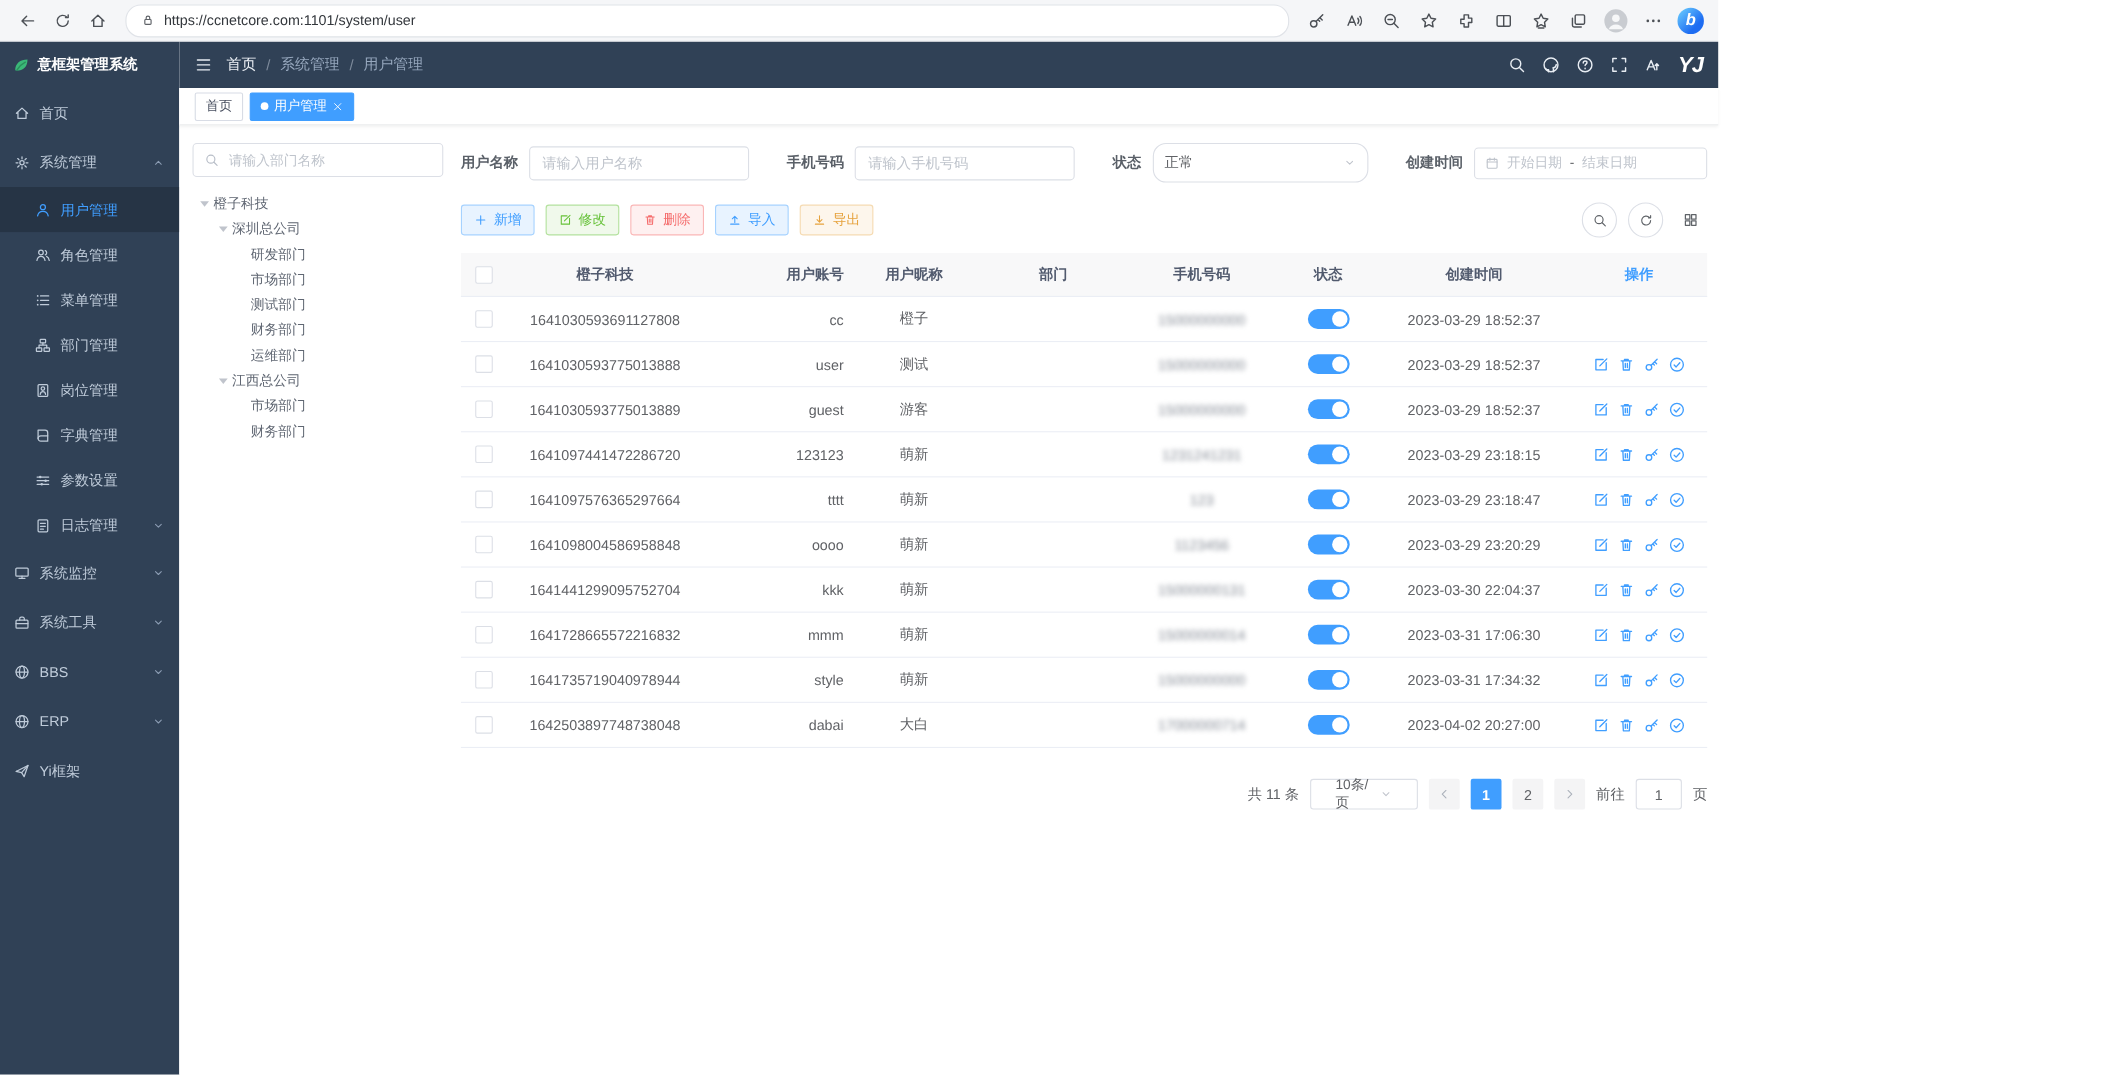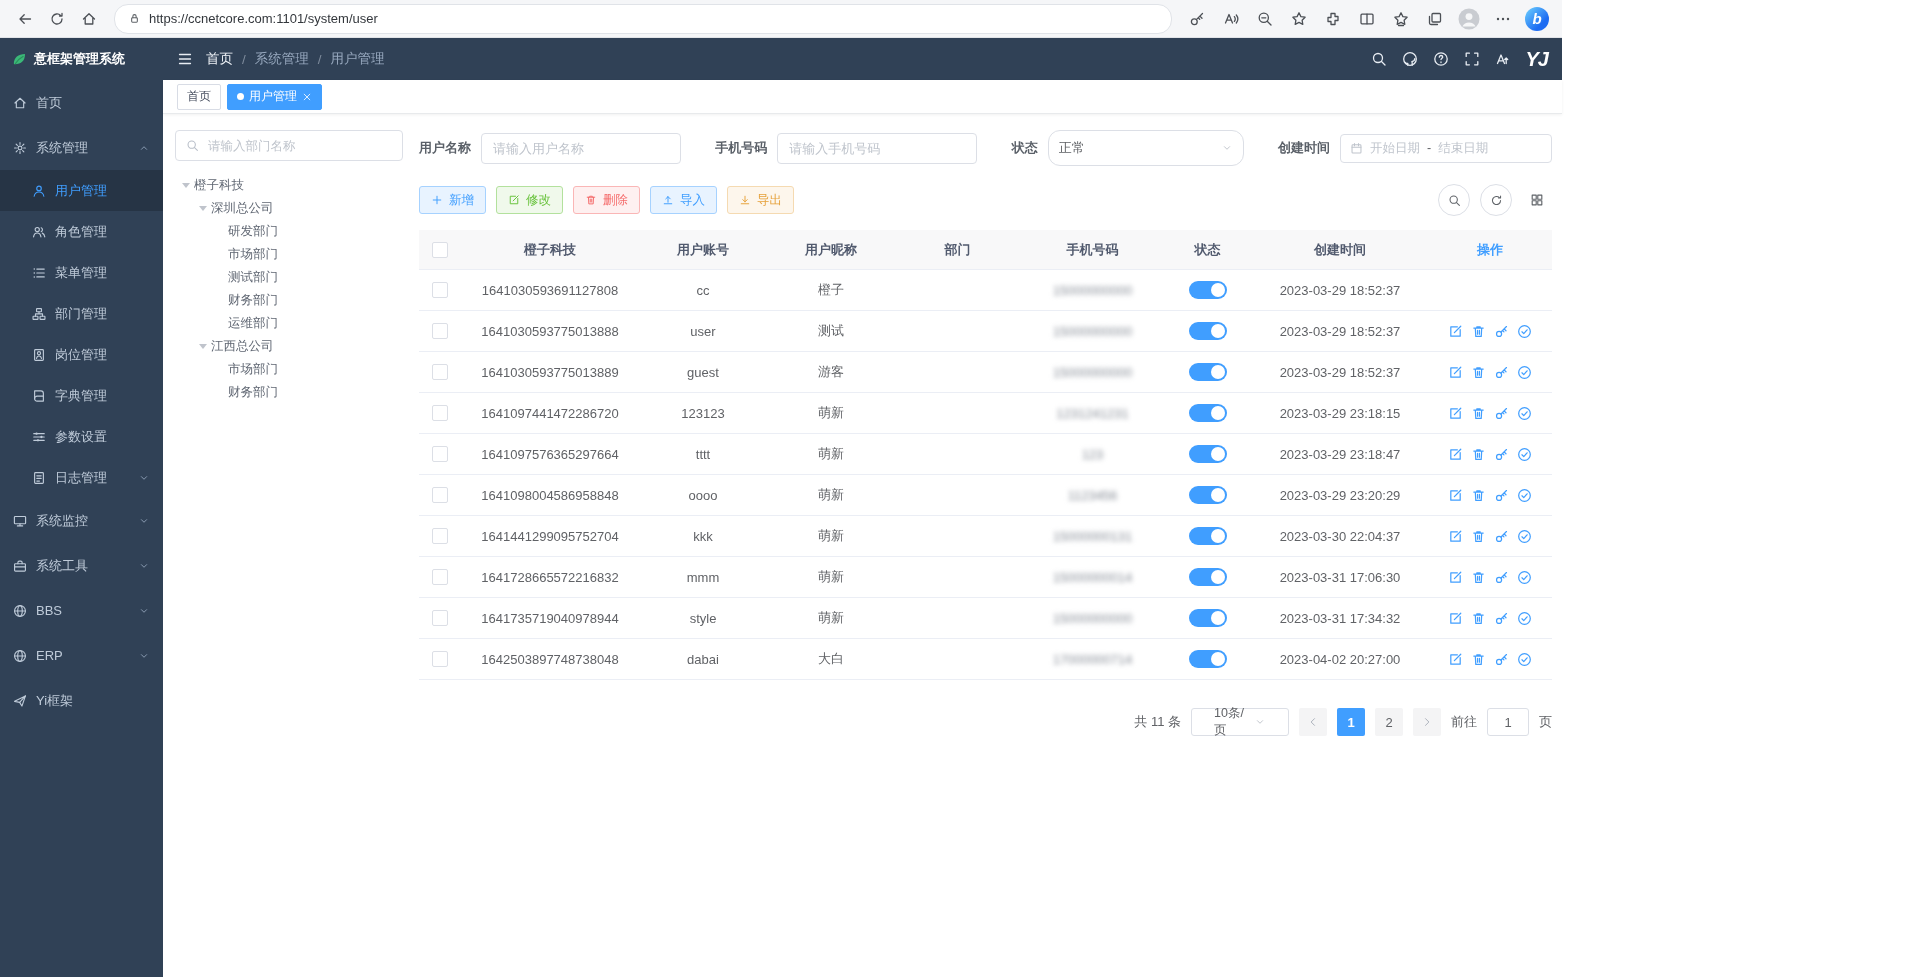--- a/index.html
+++ b/index.html
@@ -106,21 +106,21 @@
         align-items:center;justify-content:center;color:#5f6368;cursor:pointer;background:#fff}
   .gridbtn{width:30px;height:30px;display:flex;align-items:center;justify-content:center;
            color:#5f6368;cursor:pointer}
 
   .table{margin-top:14px;font-size:13px}
   .thead{display:flex;background:#f8f8f9;height:39px;align-items:center;color:#515a6e;
          font-weight:bold;border-bottom:1px solid #ebeef5}
   .trow{display:flex;height:40px;align-items:center;border-bottom:1px solid #ebeef5;color:#606266}
   .c-ck{width:42px;display:flex;justify-content:center;flex-shrink:0}
   .c-id{width:178px;text-align:center;flex-shrink:0}
-  .c-ac{width:128px;text-align:center;flex-shrink:0}
+  .c-ac{width:128px;text-align:right;flex-shrink:0}
   .c-nk{width:128px;text-align:center;flex-shrink:0}
   .c-dp{width:125px;text-align:center;flex-shrink:0}
   .c-ph{width:145px;text-align:center;flex-shrink:0}
   .c-st{width:85px;display:flex;justify-content:center;flex-shrink:0}
   .c-tm{width:180px;text-align:center;flex-shrink:0}
   .c-op{width:120px;display:flex;justify-content:center;gap:8px;color:#409eff;flex-shrink:0}
   .c-op svg{cursor:pointer}
   .cb{width:14px;height:14px;border:1px solid #dcdfe6;border-radius:2px;background:#fff;cursor:pointer}
   .sw{width:38px;height:18px;border-radius:10px;background:#409eff;position:relative;cursor:pointer}
   .sw::after{content:"";position:absolute;right:2px;top:2px;width:14px;height:14px;

